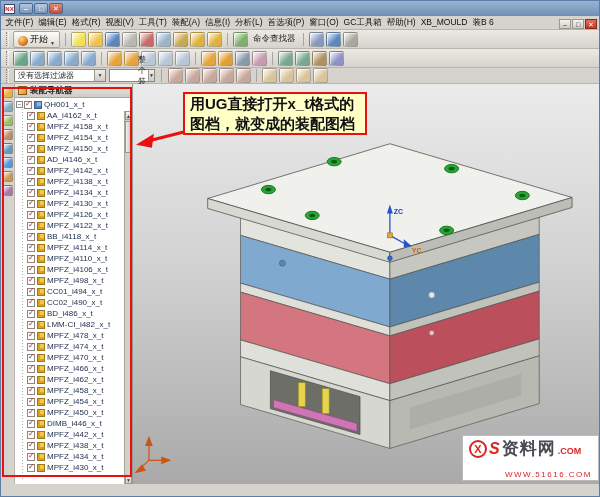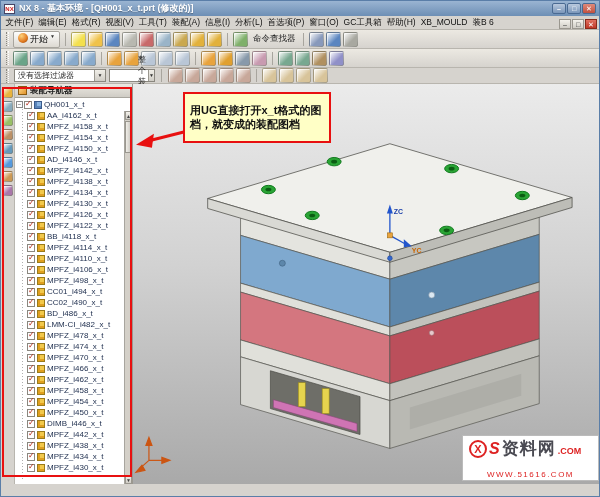--- a/index.html
+++ b/index.html
@@ -18,21 +18,21 @@
   .menu-items{display:flex;flex:1;overflow:hidden;}
   .menu-item{font-size:8.5px;color:#111;padding:0 2.5px;white-space:nowrap;}
   .mdi-btns{display:flex;gap:1px;align-items:center;}
   .mbtn{width:12px;height:10px;font-size:7px;line-height:9px;text-align:center;border:1px solid #9a978f;background:linear-gradient(#f4f2ec,#d0cdc6);color:#333;}
   .mbtn.close{color:#fff;background:linear-gradient(#e07060,#c03828);border-color:#8a2a1a;}
   
   .toolbar{height:19px;background:linear-gradient(#ece9e2,#d6d3ce);border-bottom:1px solid #b8b5ae;display:flex;align-items:center;padding:0 3px;gap:2px;}
   .grip{width:3px;height:14px;border-left:1px dotted #8a877f;border-right:1px dotted #fff;margin:0 2px;}
   .ticon{width:15px;height:15px;display:inline-block;border:1px solid rgba(100,100,90,.45);border-radius:2px;box-shadow:inset 1px 1px 0 rgba(255,255,255,.55);}
   .tsep{width:1px;height:13px;background:#a8a59e;margin:0 3px;display:inline-block;}
-  .start-btn{display:flex;align-items:flex-start;gap:2px;font-size:9px;padding:1px 4px;border:1px solid #a8a59e;border-radius:2px;background:linear-gradient(#fdfdfb,#ddd9d2);}
+  .start-btn{display:flex;align-items:flex-end;gap:2px;font-size:9px;padding:1px 4px;border:1px solid #a8a59e;border-radius:2px;background:linear-gradient(#fdfdfb,#ddd9d2);}
   .start-orb{width:10px;height:10px;border-radius:50%;background:radial-gradient(circle at 35% 30%,#ffd27a,#e07820 60%,#7a3a00);}
   .caret{font-size:5px;color:#333;}
   .finder{display:flex;align-items:center;gap:3px;font-size:8.5px;color:#222;padding:0 3px;}
   
   .selbar{height:16px;background:#d6d3ce;border-bottom:1px solid #b8b5ae;display:flex;align-items:center;padding:0 3px;gap:3px;}
   .dropdown{height:13px;background:#fff;border:1px solid #8a877f;display:flex;align-items:center;font-size:8px;color:#222;padding-left:3px;}
   .dropdown .dbtn{margin-left:auto;width:11px;height:11px;background:linear-gradient(#f0eee8,#cfccc5);border-left:1px solid #9a978f;font-size:5px;text-align:center;line-height:11px;color:#333;}
   
   .promptbar{height:14px;background:#efebdd;border-bottom:1px solid #b8b5ae;display:flex;align-items:center;font-size:8.5px;color:#222;padding:0 5px;}
   
@@ -56,38 +56,37 @@
   .picon.asm{background:#8ab4e0;border-color:#3a5a8a;box-shadow:inset 2px -2px 0 #5a84b8;}
   .lbl{font-size:8px;color:#1c2c4c;white-space:nowrap;}
   
   .nav-scroll{position:absolute;right:0;top:27px;bottom:0;width:8px;background:#d4d0c8;border-left:1px solid #a8a59e;z-index:8;}
   .sarrow{height:9px;font-size:5px;line-height:9px;text-align:center;color:#444;background:linear-gradient(#f4f2ec,#cfccc5);border:1px solid #9a978f;}
   .sarrow.down{position:absolute;bottom:0;left:0;right:0;}
   .sthumb{position:absolute;top:10px;left:0;right:0;height:32px;background:linear-gradient(90deg,#f0eee8,#c8c5be);border:1px solid #9a978f;}
   
   .viewport{position:relative;flex:1;background:linear-gradient(180deg,#ebebeb 0%,#d2d2d2 45%,#a9a9a9 100%);overflow:hidden;}
   .scene{position:absolute;inset:0;}
-  .callout{position:absolute;left:50px;top:8px;width:148px;background:#ffffc6;border:2px solid #e81010;padding:9px 5px;font-size:11px;font-weight:bold;color:#111;line-height:1.3;z-index:4;}
+  .callout{position:absolute;left:50px;top:8px;width:184px;background:#ffffc6;border:2px solid #e81010;padding:0 5px;font-size:15px;font-weight:bold;color:#111;line-height:1.3;z-index:4;}
   
   .watermark{position:absolute;right:0;bottom:3px;width:137px;height:46px;background:#fff;border:1px solid #bbb;z-index:6;display:flex;flex-direction:column;justify-content:center;padding:2px 6px;}
   .wm-row1{display:flex;align-items:baseline;gap:2px;}
   .wm-logo{width:18px;height:18px;border:2px solid #d22;border-radius:50%;color:#d22;font-weight:bold;font-size:11px;display:flex;align-items:center;justify-content:center;align-self:center;}
   .wm-s{color:#d22;font-size:16px;font-weight:bold;font-style:italic;}
   .wm-name{color:#4a4a52;font-size:17px;font-weight:bold;letter-spacing:1px;}
   .wm-com{color:#d22;font-size:9px;font-weight:bold;}
-  .wm-url{color:#d22;font-size:8px;letter-spacing:1.5px;text-align:center;margin-top:10px;}
+  .wm-url{color:#d22;font-size:8px;letter-spacing:1.5px;text-align:right;margin-top:10px;}
 </style>
 </head>
 <body>
 
 <div class="app">
 
   <div class="titlebar">
     <span class="nx-logo">NX</span>
-    <span class="title-text">NX 8 - 基本环境 - [QH001_x_t.prt (修改的)]</span>
     <span class="winbtns">
       <span class="wbtn">–</span>
       <span class="wbtn">□</span>
       <span class="wbtn close">✕</span>
     </span>
   </div>
 
   <div class="menubar">
     <span class="menu-items">
         <span class="menu-item">文件(F)</span>

